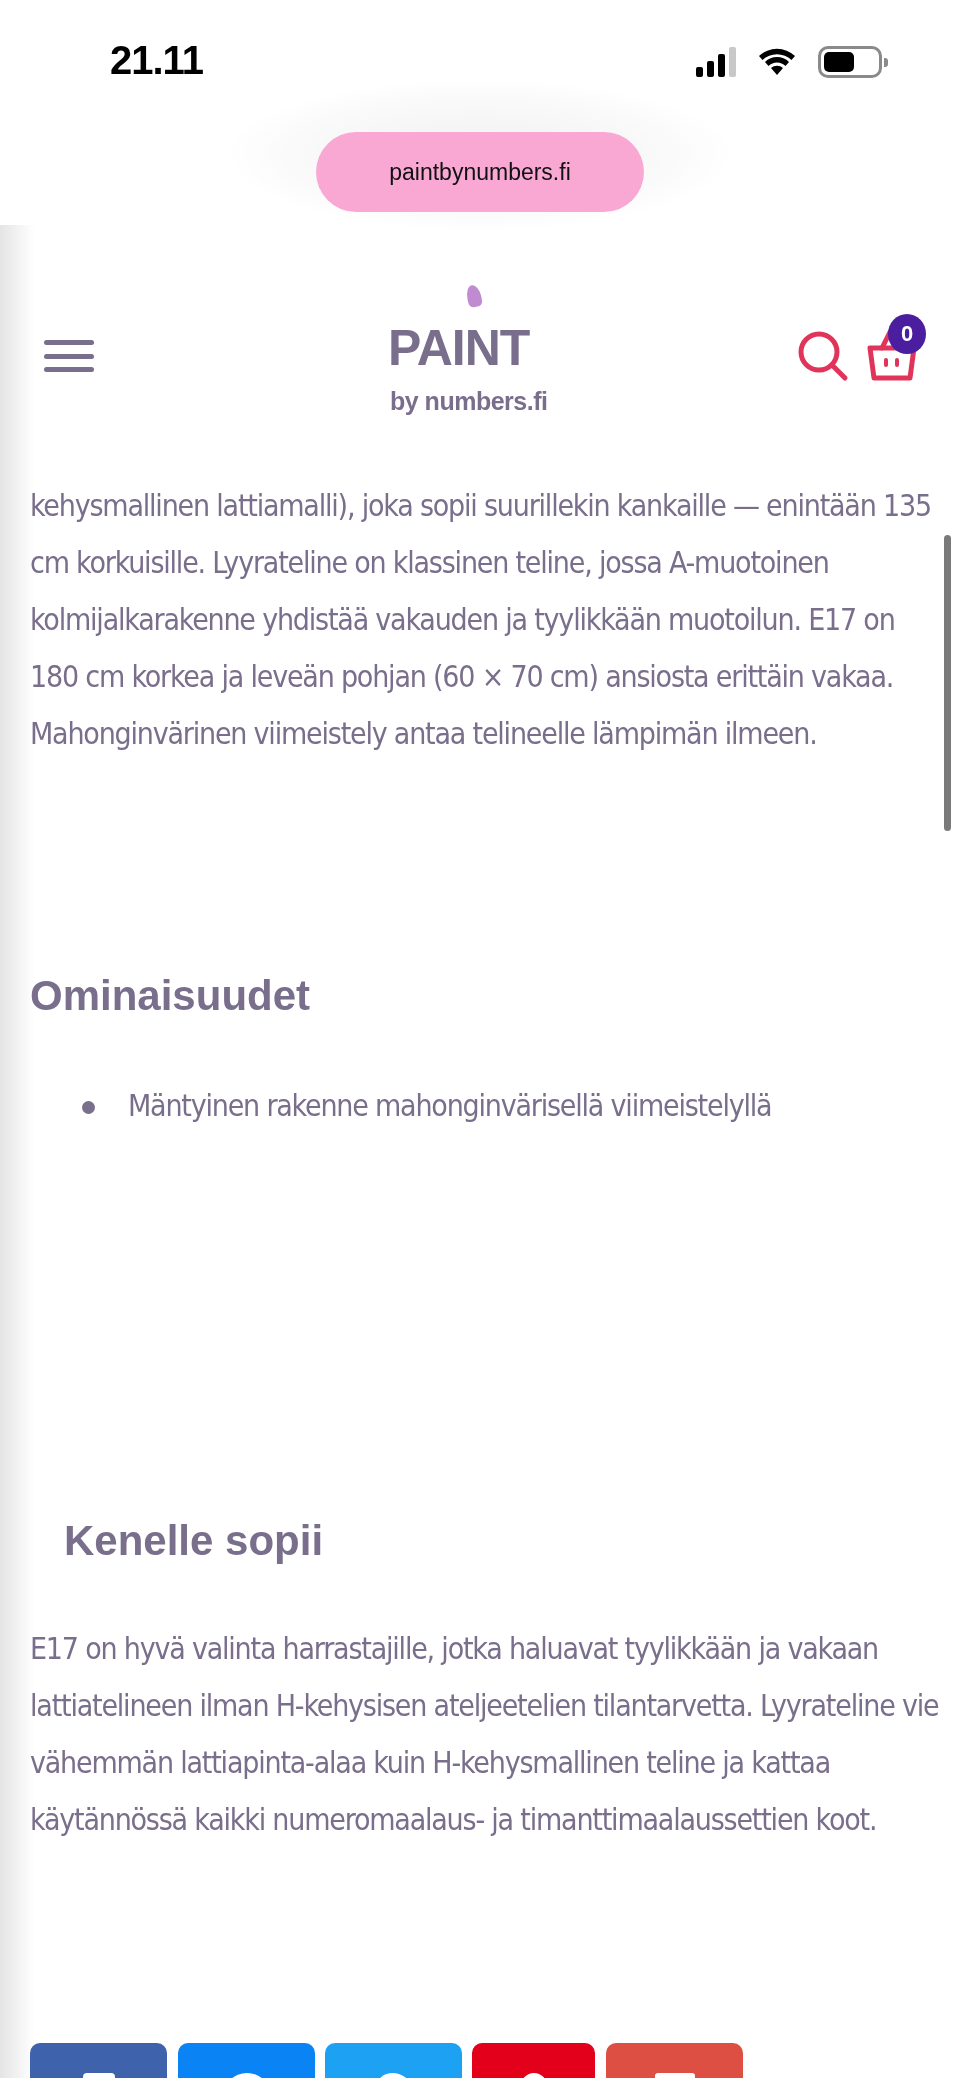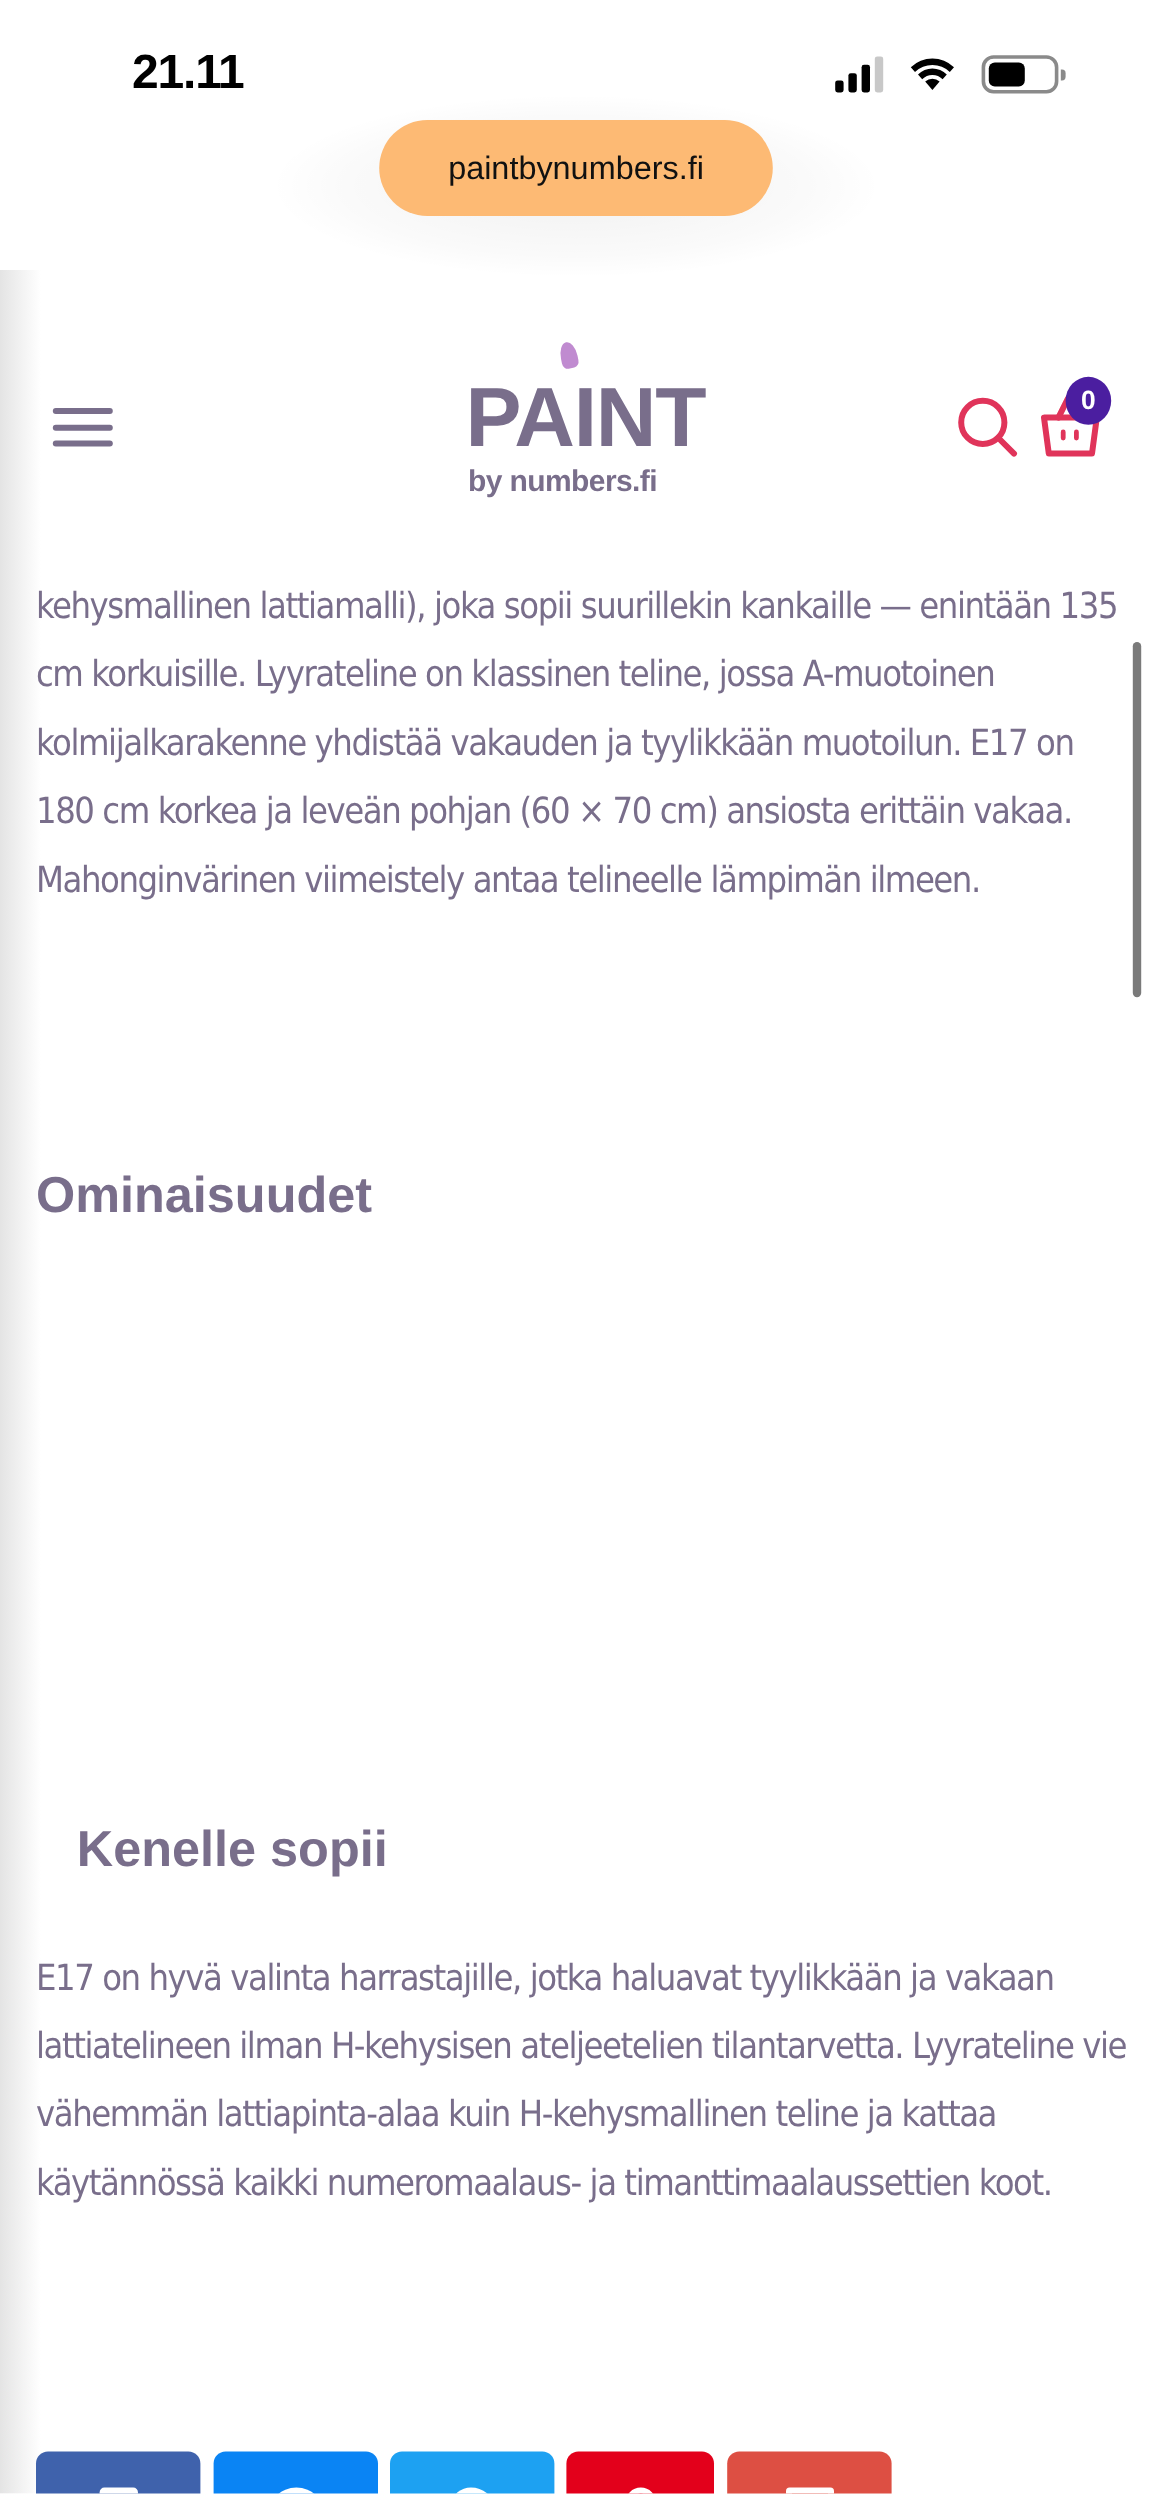--- a/index.html
+++ b/index.html
@@ -12,31 +12,31 @@
   .status-icons { position: absolute; right: 66px; top: 46px; display: flex; align-items: center; gap: 22px; }
   .signal { display: flex; align-items: flex-end; gap: 4px; height: 30px; }
   .signal span { width: 7px; background: #000; border-radius: 2px; display: block; }
   .signal span.dim { background: #c8c8c8; }
   .battery { position: relative; width: 64px; height: 32px; border: 3px solid #8a8a8a; border-radius: 10px; padding: 3px; }
   .battery .fill { width: 30px; height: 100%; background: #000; border-radius: 5px; }
   .battery .nub { position: absolute; right: -9px; top: 9px; width: 4px; height: 9px; background: #8a8a8a; border-radius: 0 3px 3px 0; }
 
   
   .url-pill-shadow { position: absolute; left: 230px; top: 80px; width: 500px; height: 150px; border-radius: 75px; background: radial-gradient(ellipse at center, rgba(0,0,0,0.06) 0%, rgba(0,0,0,0.02) 55%, rgba(0,0,0,0) 72%); }
-  .url-pill { position: absolute; left: 316px; top: 100px; width: 328px; height: 80px; border-radius: 40px; background: #fdba74; display: flex; align-items: center; justify-content: center; font-family: "Liberation Sans", sans-serif; font-size: 27px; color: #111; }
+  .url-pill { position: absolute; left: 316px; top: 132px; width: 328px; height: 80px; border-radius: 40px; background: #f9a8d4; display: flex; align-items: center; justify-content: center; font-family: "Liberation Sans", sans-serif; font-size: 23px; color: #111; }
 
   
   .edge-shadow { position: absolute; left: 0; top: 225px; width: 34px; height: 1853px; background: linear-gradient(to right, #e4e4e4 0%, #f3f3f3 55%, #ffffff 100%); }
 
   
   .site-header { position: absolute; left: 0; top: 270px; width: 960px; height: 150px; }
   .hamburger { position: absolute; left: 44px; top: 70px; width: 50px; height: 32px; display: flex; flex-direction: column; justify-content: space-between; cursor: pointer; }
   .hamburger span { display: block; height: 5px; background: #796e8b; border-radius: 3px; }
   .logo { position: absolute; left: 388px; top: 13px; width: 190px; height: 130px; }
-  .logo-word { position: absolute; left: 0; top: 30px; font-family: "Liberation Sans", sans-serif; font-weight: bold; font-size: 70px; color: #796e8b; letter-spacing: -1px; line-height: 70px; }
+  .logo-word { position: absolute; left: 0; top: 30px; font-family: "Liberation Sans", sans-serif; font-weight: bold; font-size: 50px; color: #796e8b; letter-spacing: -1px; line-height: 70px; }
   .logo-sub { position: absolute; left: 2px; top: 104px; font-family: "Liberation Sans", sans-serif; font-weight: bold; font-size: 25px; color: #796e8b; letter-spacing: -0.5px; }
   .logo-drop { position: absolute; left: 79px; top: 2px; width: 14px; height: 22px; background: #c08bd0; border-radius: 60% 60% 40% 40% / 70% 70% 30% 30%; transform: rotate(-12deg); }
   .search-btn { position: absolute; left: 795px; top: 58px; width: 56px; height: 56px; cursor: pointer; }
   .cart-btn { position: absolute; left: 862px; top: 52px; width: 60px; height: 62px; cursor: pointer; }
   .cart-badge { position: absolute; left: 888px; top: 314px; width: 38px; height: 40px; border-radius: 50%; background: #4b1ea0; color: #fff; font-family: "Liberation Sans", sans-serif; font-weight: bold; font-size: 22px; display: flex; align-items: center; justify-content: center; }
 
   
   .content { position: absolute; left: 30px; top: 477px; width: 900px; color: #796e8b; }
   .para { font-family: "DejaVu Sans", sans-serif; font-size: 30px; line-height: 57px; color: #796e8b; letter-spacing: -1.2px; font-stretch: condensed; }
   .heading { font-family: "Liberation Sans", sans-serif; font-weight: bold; font-size: 42px; color: #796e8b; }
@@ -118,20 +118,24 @@
   </svg>
 </div>
 <div class="cart-badge">0</div>
 
 <div class="content">
   <p class="para intro-para">kehysmallinen lattiamalli), joka sopii suurillekin kankaille — enintään 135 cm korkuisille. Lyyrateline on klassinen teline, jossa A-muotoinen kolmijalkarakenne yhdistää vakauden ja tyylikkään muotoilun. E17 on 180 cm korkea ja leveän pohjan (60 × 70 cm) ansiosta erittäin vakaa. Mahonginvärinen viimeistely antaa telineelle lämpimän ilmeen.</p>
 
   <h2 class="heading h-features">Ominaisuudet</h2>
 
   <ul class="features-list">
+    <li class="para">
+      <span class="bullet"></span>
+      <span>Mäntyinen rakenne mahonginvärisellä viimeistelyllä</span>
+    </li>
   </ul>
 
   <h2 class="heading h-who">Kenelle sopii</h2>
 
   <p class="para who-para">E17 on hyvä valinta harrastajille, jotka haluavat tyylikkään ja vakaan lattiatelineen ilman H-kehysisen ateljeetelien tilantarvetta. Lyyrateline vie vähemmän lattiapinta-alaa kuin H-kehysmallinen teline ja kattaa käytännössä kaikki numeromaalaus- ja timanttimaalaussettien koot.</p>
 </div>
 
 <div class="scrollbar"></div>
 
 <div class="share-row">

